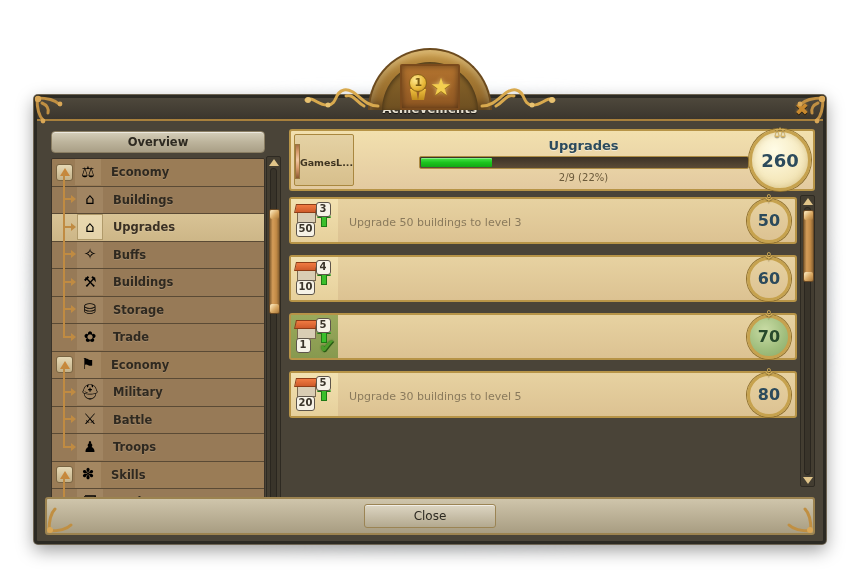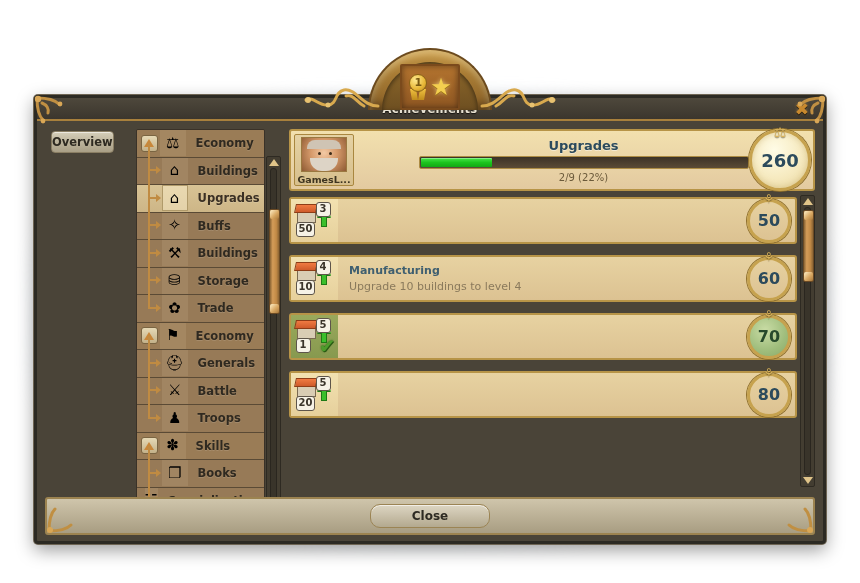--- a/index.html
+++ b/index.html
@@ -107,21 +107,21 @@
   .body {
     position: absolute; left: 0; top: 23px; right: 0; bottom: 0;
     padding: 8px;
     display: flex; gap: 8px;
   }
 
   
   .sidebar {
     width: 236px;
     position: relative;
-    display: flex; flex-direction: row;
+    display: flex; flex-direction: column;
   }
   .overview-btn {
     height: 22px; margin: 2px 16px 5px 6px;
     background: linear-gradient(180deg,#d6cfba 0%, #bdb49c 50%, #a99f86 100%);
     border: 1px solid #8a7e63; border-radius: 4px;
     display: flex; align-items: center; justify-content: center;
     color: #2e2a21; font-size: 11.5px; font-weight: bold;
     box-shadow: inset 0 1px 0 rgba(255,255,255,.55);
     cursor: pointer;
   }
@@ -225,21 +225,21 @@
     height: 62px;
     background: linear-gradient(180deg,#f2e0ae 0%, #e3caa0 100%);
     border: 2px solid #b79447;
     border-radius: 3px;
     display: flex; align-items: stretch; padding: 3px;
     position: relative;
   }
   .avatar-box {
     width: 60px; background: linear-gradient(180deg,#e5d2a4,#d7bf8c);
     border: 1px solid #a9873f; border-radius: 2px;
-    display: flex; flex-direction: column; align-items: center; padding-top: 2px;
+    display: flex; flex-direction: row; align-items: center; padding-top: 2px;
   }
   .avatar-img {
     width: 46px; height: 35px;
     background: radial-gradient(circle at 50% 45%, #f2c9a4 0%, #d79b6c 45%, #8e5a33 100%);
     border: 1px solid #9a7840;
     position: relative; overflow: hidden;
   }
   .av-hair { position:absolute; left:5px; top:2px; right:5px; height:9px; background:#cfc4b4; border-radius:8px 8px 0 0;}
   .av-beard{ position:absolute; left:8px; bottom:0; right:8px; height:13px; background:#ddd4c6; border-radius: 0 0 12px 12px;}
   .av-eye  { position:absolute; top:14px; width:3px; height:3px; background:#3a2a18; border-radius:50%;}
@@ -358,25 +358,25 @@
 
   
   .footer {
     position: absolute; left: 8px; right: 8px; bottom: 6px; height: 38px;
     background: linear-gradient(180deg,#cfc5ab 0%, #a89d82 100%);
     border: 2px solid #9c8350;
     border-radius: 3px;
     display: flex; align-items: center; justify-content: center;
   }
   .close-btn {
-    width: 120px; height: 24px;
+    width: 132px; height: 24px;
     background: linear-gradient(180deg,#ddd6c3 0%, #c6bda6 55%, #b3a98f 100%);
-    border: 1px solid #9b8454; border-radius: 10px;
-    display: flex; align-items: center; justify-content: center;
-    font-size: 12px; font-weight: bold; color: #2d2a22;
+    border: 1px solid #9b8454; border-radius: 3px;
+    display: flex; align-items: center; justify-content: center;
+    font-size: 12px; font-weight: normal; color: #2d2a22;
     box-shadow: inset 0 1px 0 rgba(255,255,255,.6);
     cursor: pointer;
   }
   .co-bl { left: -2px; bottom: -2px; transform: scaleY(-1); }
   .co-br { right: -2px; bottom: -2px; transform: scale(-1,-1); }
 </style>
 </head>
 <body>
 
 <div class="glow"></div>
@@ -496,21 +496,21 @@
               <div class="toggle-tri"></div>
             </div>
             <div class="nav-ico">⚑</div>
             <div class="nav-label">Economy</div>
           </div>
           <div class="nav-item sub">
             <div class="branch">
               <div class="arw"></div>
             </div>
             <div class="nav-ico">⛑</div>
-            <div class="nav-label">Generals</div>
+            <div class="nav-label">Military</div>
           </div>
           <div class="nav-item sub">
             <div class="branch">
               <div class="arw"></div>
             </div>
             <div class="nav-ico">⚔</div>
             <div class="nav-label">Battle</div>
           </div>
           <div class="nav-item sub">
             <div class="branch">
@@ -583,40 +583,37 @@
                 <div class="bld-ico">
                   <div class="bld-house"></div>
                   <div class="bld-roof"></div>
                   <div class="bld-arrow"></div>
                   <div class="bld-arrow-stem"></div>
                   <div class="bdg lvl">3</div>
                   <div class="bdg cnt">50</div>
                 </div>
               </div>
               <div class="ach-text">
+                <div class="ach-desc">Upgrade 50 buildings to level 3</div>
               </div>
               <div class="ach-score">
                 <div class="badge-crown">⚘</div>
                 <span>50</span>
               </div>
             </div>
             <div class="ach-row">
               <div class="ach-icon-cell">
                 <div class="bld-ico">
                   <div class="bld-house"></div>
                   <div class="bld-roof"></div>
                   <div class="bld-arrow"></div>
                   <div class="bld-arrow-stem"></div>
                   <div class="bdg lvl">4</div>
                   <div class="bdg cnt">10</div>
                 </div>
-              </div>
-              <div class="ach-text">
-                <div class="ach-title">Manufacturing</div>
-                <div class="ach-desc">Upgrade 10 buildings to level 4</div>
               </div>
               <div class="ach-score">
                 <div class="badge-crown">⚘</div>
                 <span>60</span>
               </div>
             </div>
             <div class="ach-row done">
               <div class="ach-icon-cell">
                 <div class="bld-ico">
                   <div class="bld-house"></div>
@@ -640,20 +637,21 @@
                 <div class="bld-ico">
                   <div class="bld-house"></div>
                   <div class="bld-roof"></div>
                   <div class="bld-arrow"></div>
                   <div class="bld-arrow-stem"></div>
                   <div class="bdg lvl">5</div>
                   <div class="bdg cnt">20</div>
                 </div>
               </div>
               <div class="ach-text">
+                <div class="ach-desc">Upgrade 30 buildings to level 5</div>
               </div>
               <div class="ach-score">
                 <div class="badge-crown">⚘</div>
                 <span>80</span>
               </div>
             </div>
           </div>
       </div>
 
       <div class="scrollbar" style="right:0px; top:66px; bottom:46px;">

